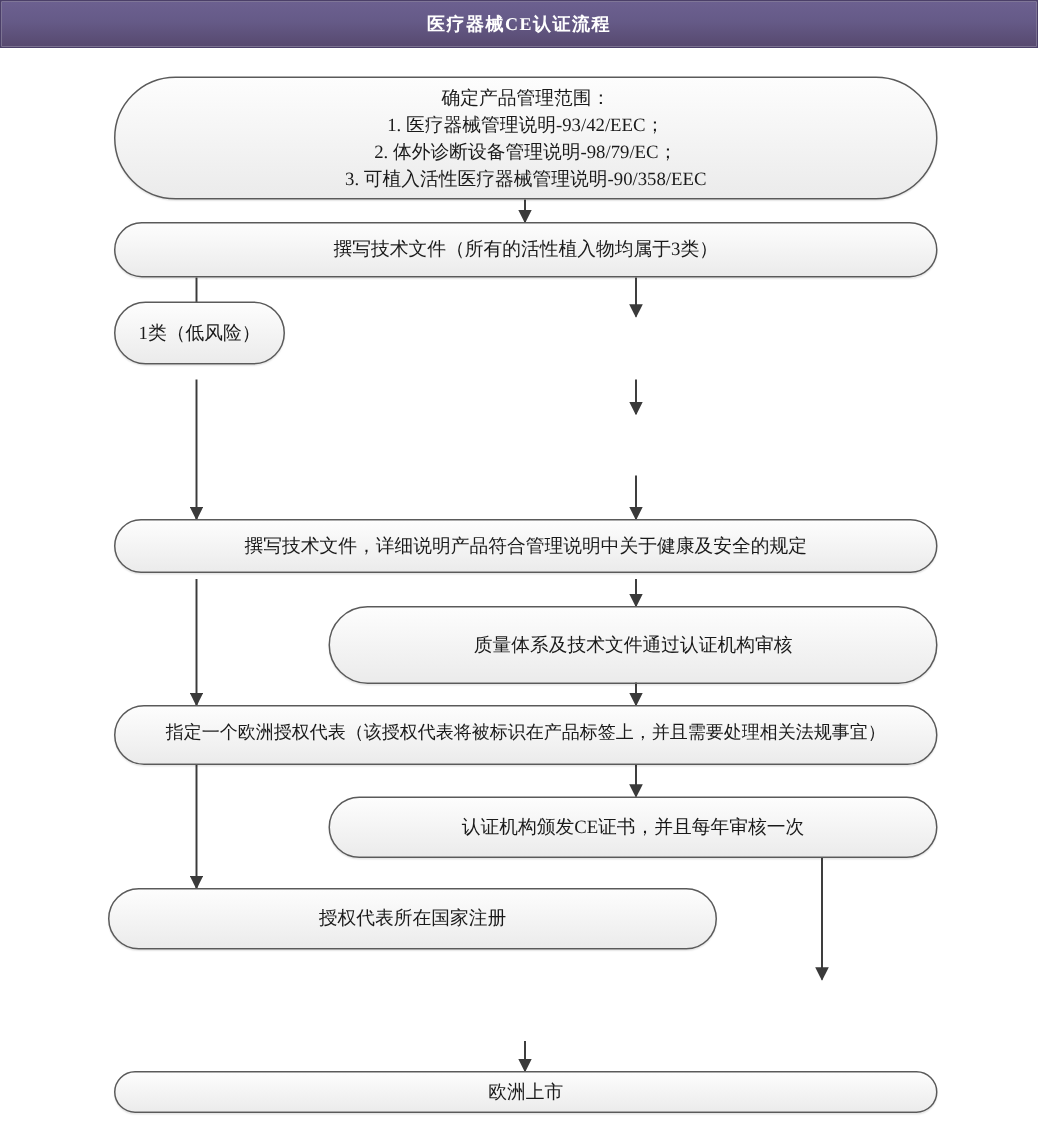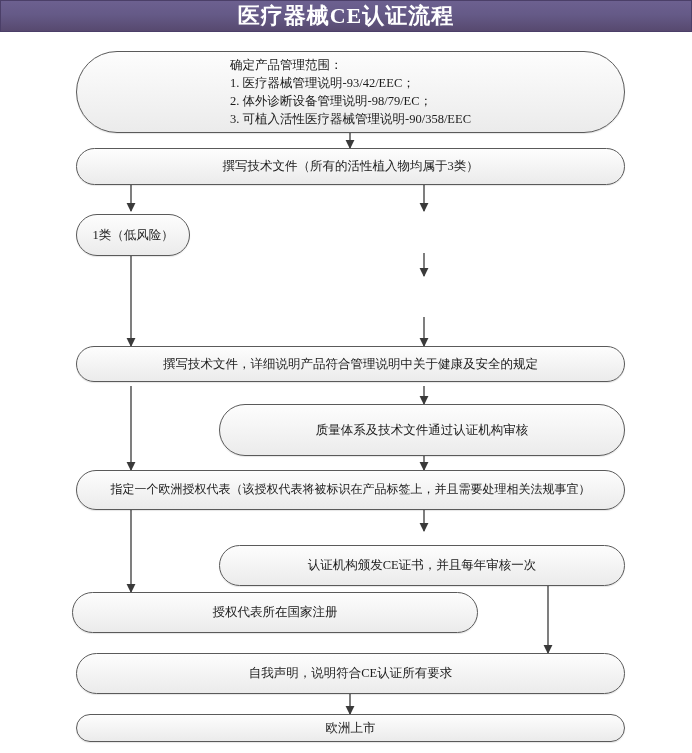--- a/index.html
+++ b/index.html
@@ -30,21 +30,21 @@
     height: 32px;
     box-sizing: border-box;
     border: 1px solid #4b3f68;
     background: linear-gradient(180deg, #6c6090 0%, #655a87 45%, #57496f 100%);
     display: flex;
     align-items: center;
     justify-content: center;
   }
   .title-text {
     color: #ffffff;
-    font-size: 22px;
+    font-size: 12px;
     font-weight: bold;
     letter-spacing: 1px;
     font-family: "Liberation Serif", "DejaVu Serif", serif;
   }
 
   
   .edges {
     position: absolute;
     left: 0;
     top: 0;
@@ -56,20 +56,21 @@
   
   .node {
     position: absolute;
     box-sizing: border-box;
     border: 1px solid #5a5a5a;
     border-radius: 999px;
     background: linear-gradient(180deg, #fdfdfd 0%, #f6f6f6 40%, #ebebeb 100%);
     display: flex;
     align-items: center;
     justify-content: center;
+    text-align: center;
     color: #1a1a1a;
     font-size: 12.5px;
     line-height: 1.45;
     padding: 2px 14px;
     box-shadow: 0 1px 1px rgba(0,0,0,0.10);
   }
   .node .label {
     display: block;
     white-space: pre-line;
   }
@@ -124,47 +125,44 @@
     <span class="label">确定产品管理范围：
 1. 医疗器械管理说明-93/42/EEC；
 2. 体外诊断设备管理说明-98/79/EC；
 3. 可植入活性医疗器械管理说明-90/358/EEC</span>
   </div>
 
   <div class="node" style="left:76px; top:148px; width:549px; height:37px;">
     <span class="label">撰写技术文件（所有的活性植入物均属于3类）</span>
   </div>
 
-  <div class="node" style="left:76px; top:214px; width:114px; height:42px;">
+  <div class="node" style="left:76px; top:201px; width:114px; height:42px;">
     <span class="label">1类（低风险）</span>
   </div>
 
 
 
   <div class="node" style="left:76px; top:346px; width:549px; height:36px;">
     <span class="label">撰写技术文件，详细说明产品符合管理说明中关于健康及安全的规定</span>
   </div>
 
   <div class="node" style="left:219px; top:404px; width:406px; height:52px;">
     <span class="label">质量体系及技术文件通过认证机构审核</span>
   </div>
 
-  <div class="node small" style="left:76px; top:470px; width:549px; height:40px;">
+  <div class="node small" style="left:76px; top:470px; width:549px; height:40px;font-family:Liberation Mono, monospace;">
     <span class="label">指定一个欧洲授权代表（该授权代表将被标识在产品标签上，并且需要处理相关法规事宜）</span>
   </div>
 
-  <div class="node" style="left:219px; top:545px; width:406px; height:41px;">
+  <div class="node" style="left:219px; top:531px; width:406px; height:41px;">
     <span class="label">认证机构颁发CE证书，并且每年审核一次</span>
   </div>
 
   <div class="node" style="left:72px; top:592px; width:406px; height:41px;">
     <span class="label">授权代表所在国家注册</span>
   </div>
 
-  <div class="node" style="left:76px; top:653px; width:549px; height:41px;">
-    <span class="label">自我声明，说明符合CE认证所有要求</span>
-  </div>
 
   <div class="node" style="left:76px; top:714px; width:549px; height:28px;">
     <span class="label">欧洲上市</span>
   </div>
 
 </div>
 
 </body></html>

